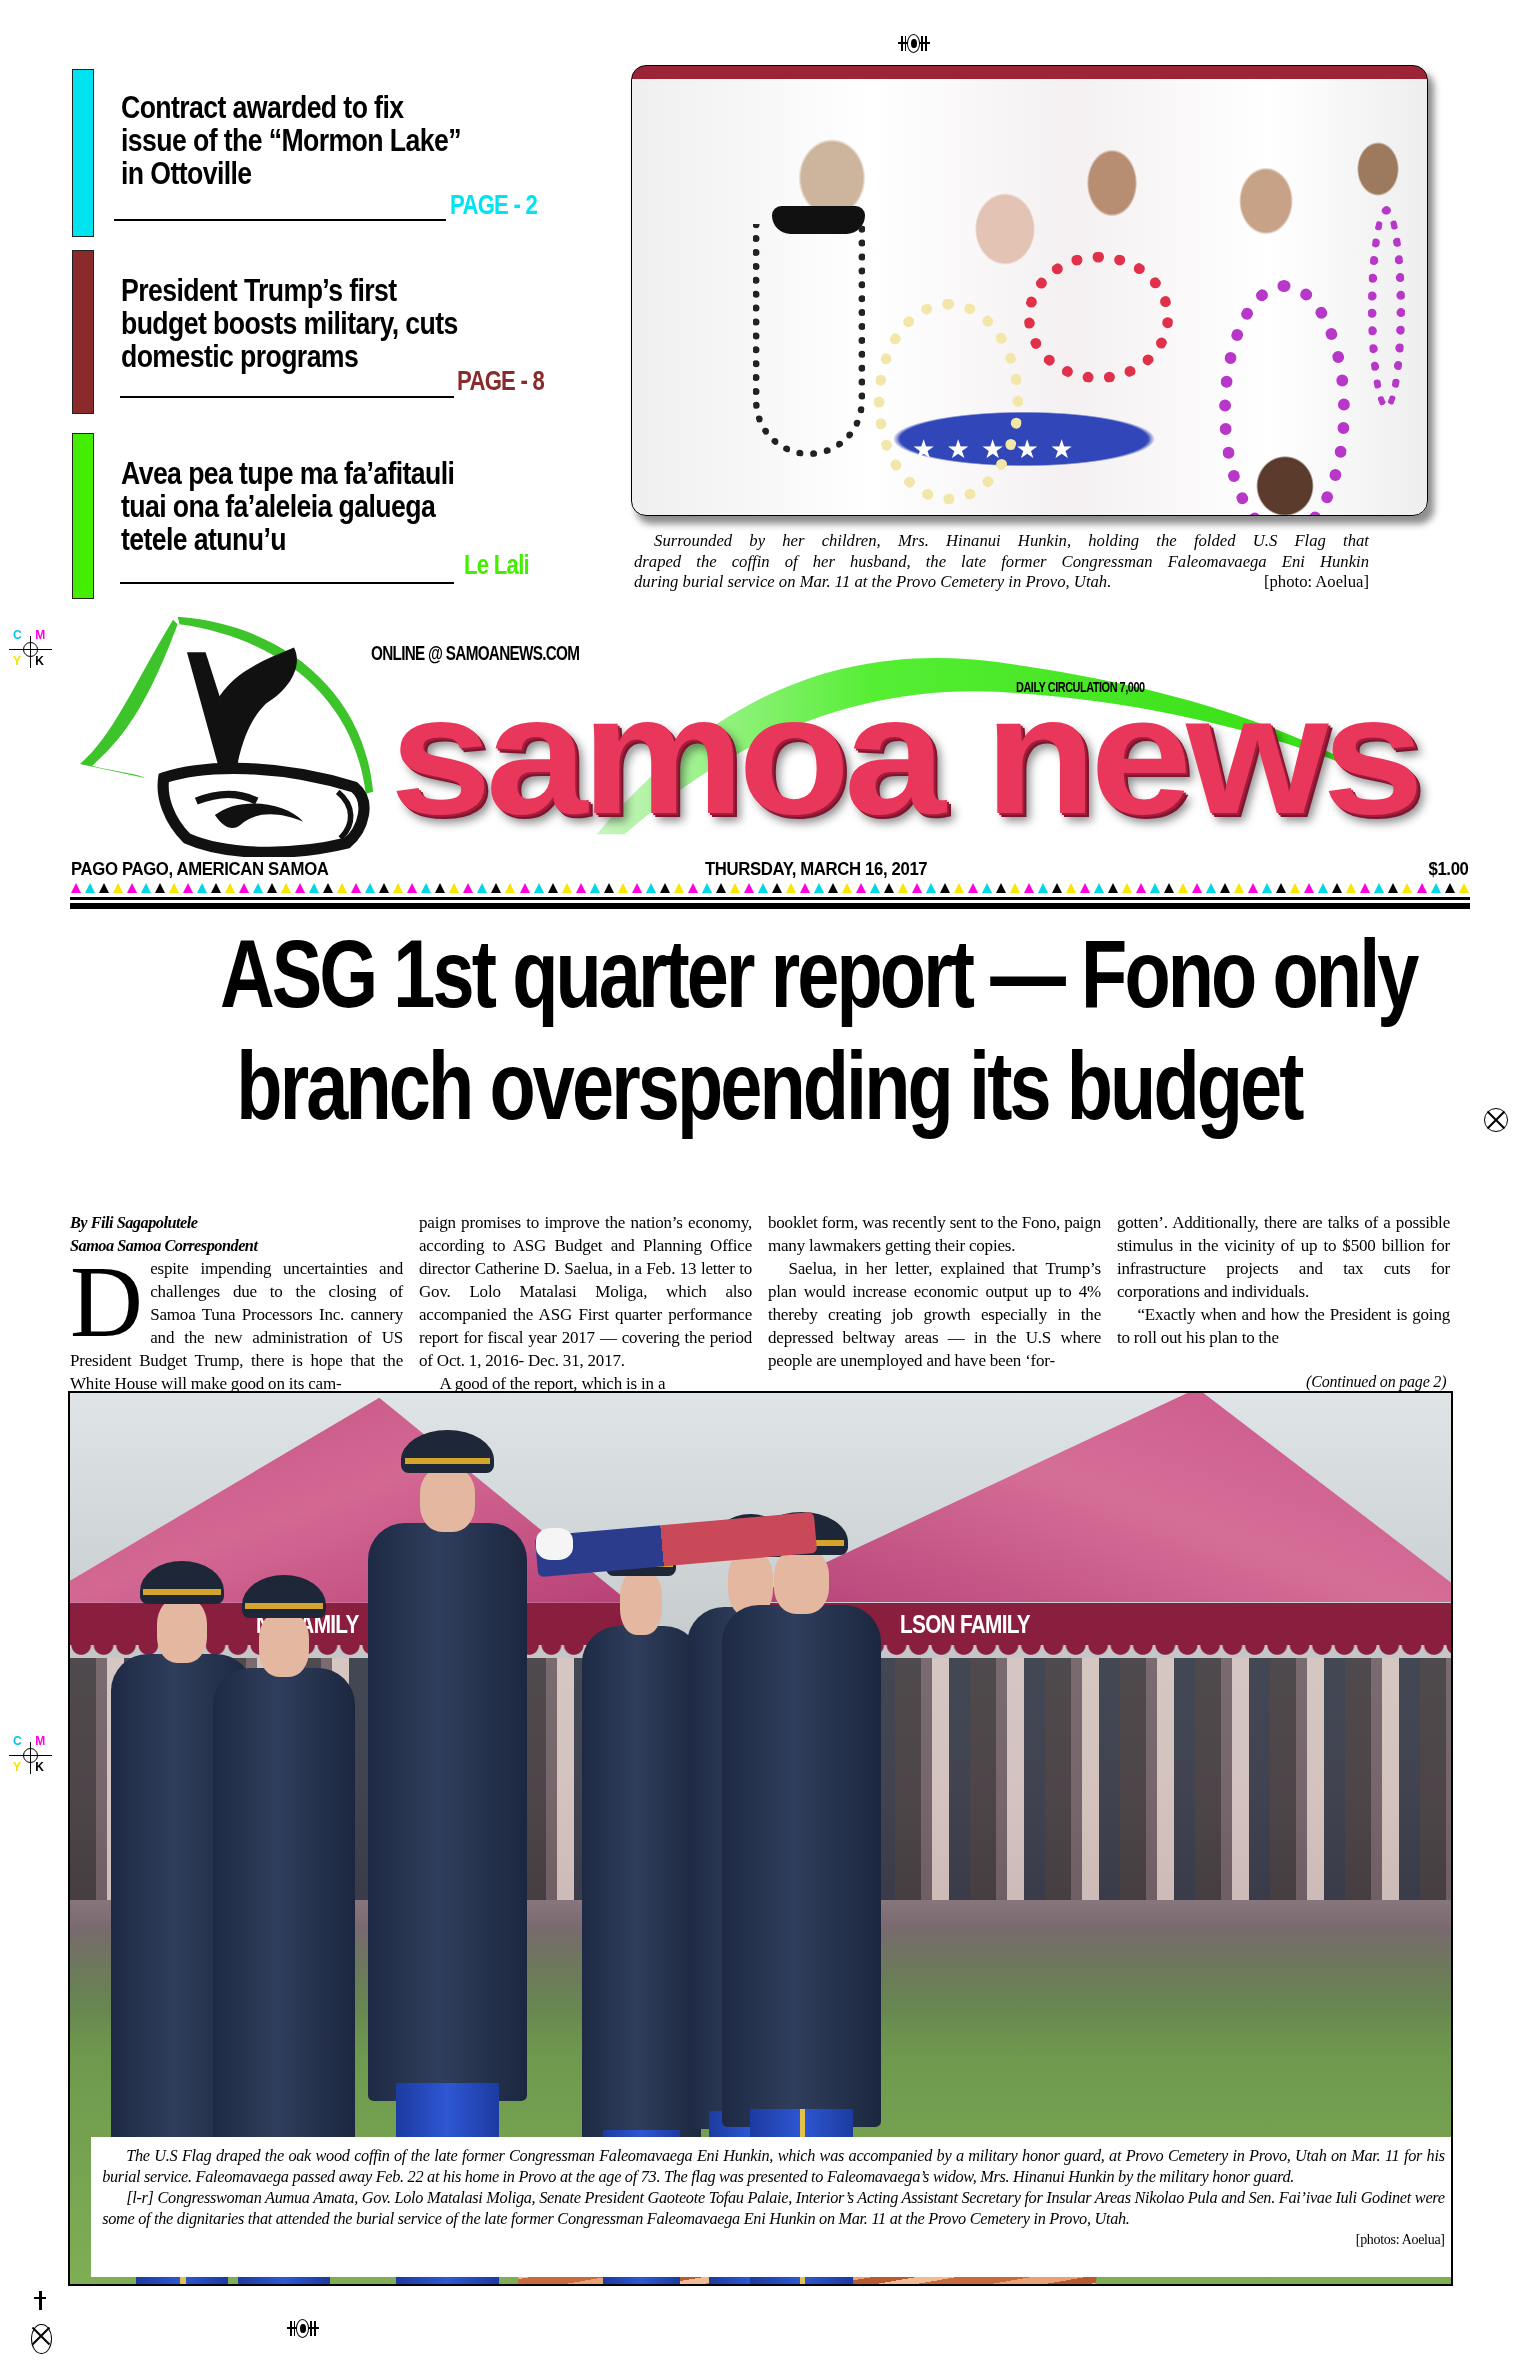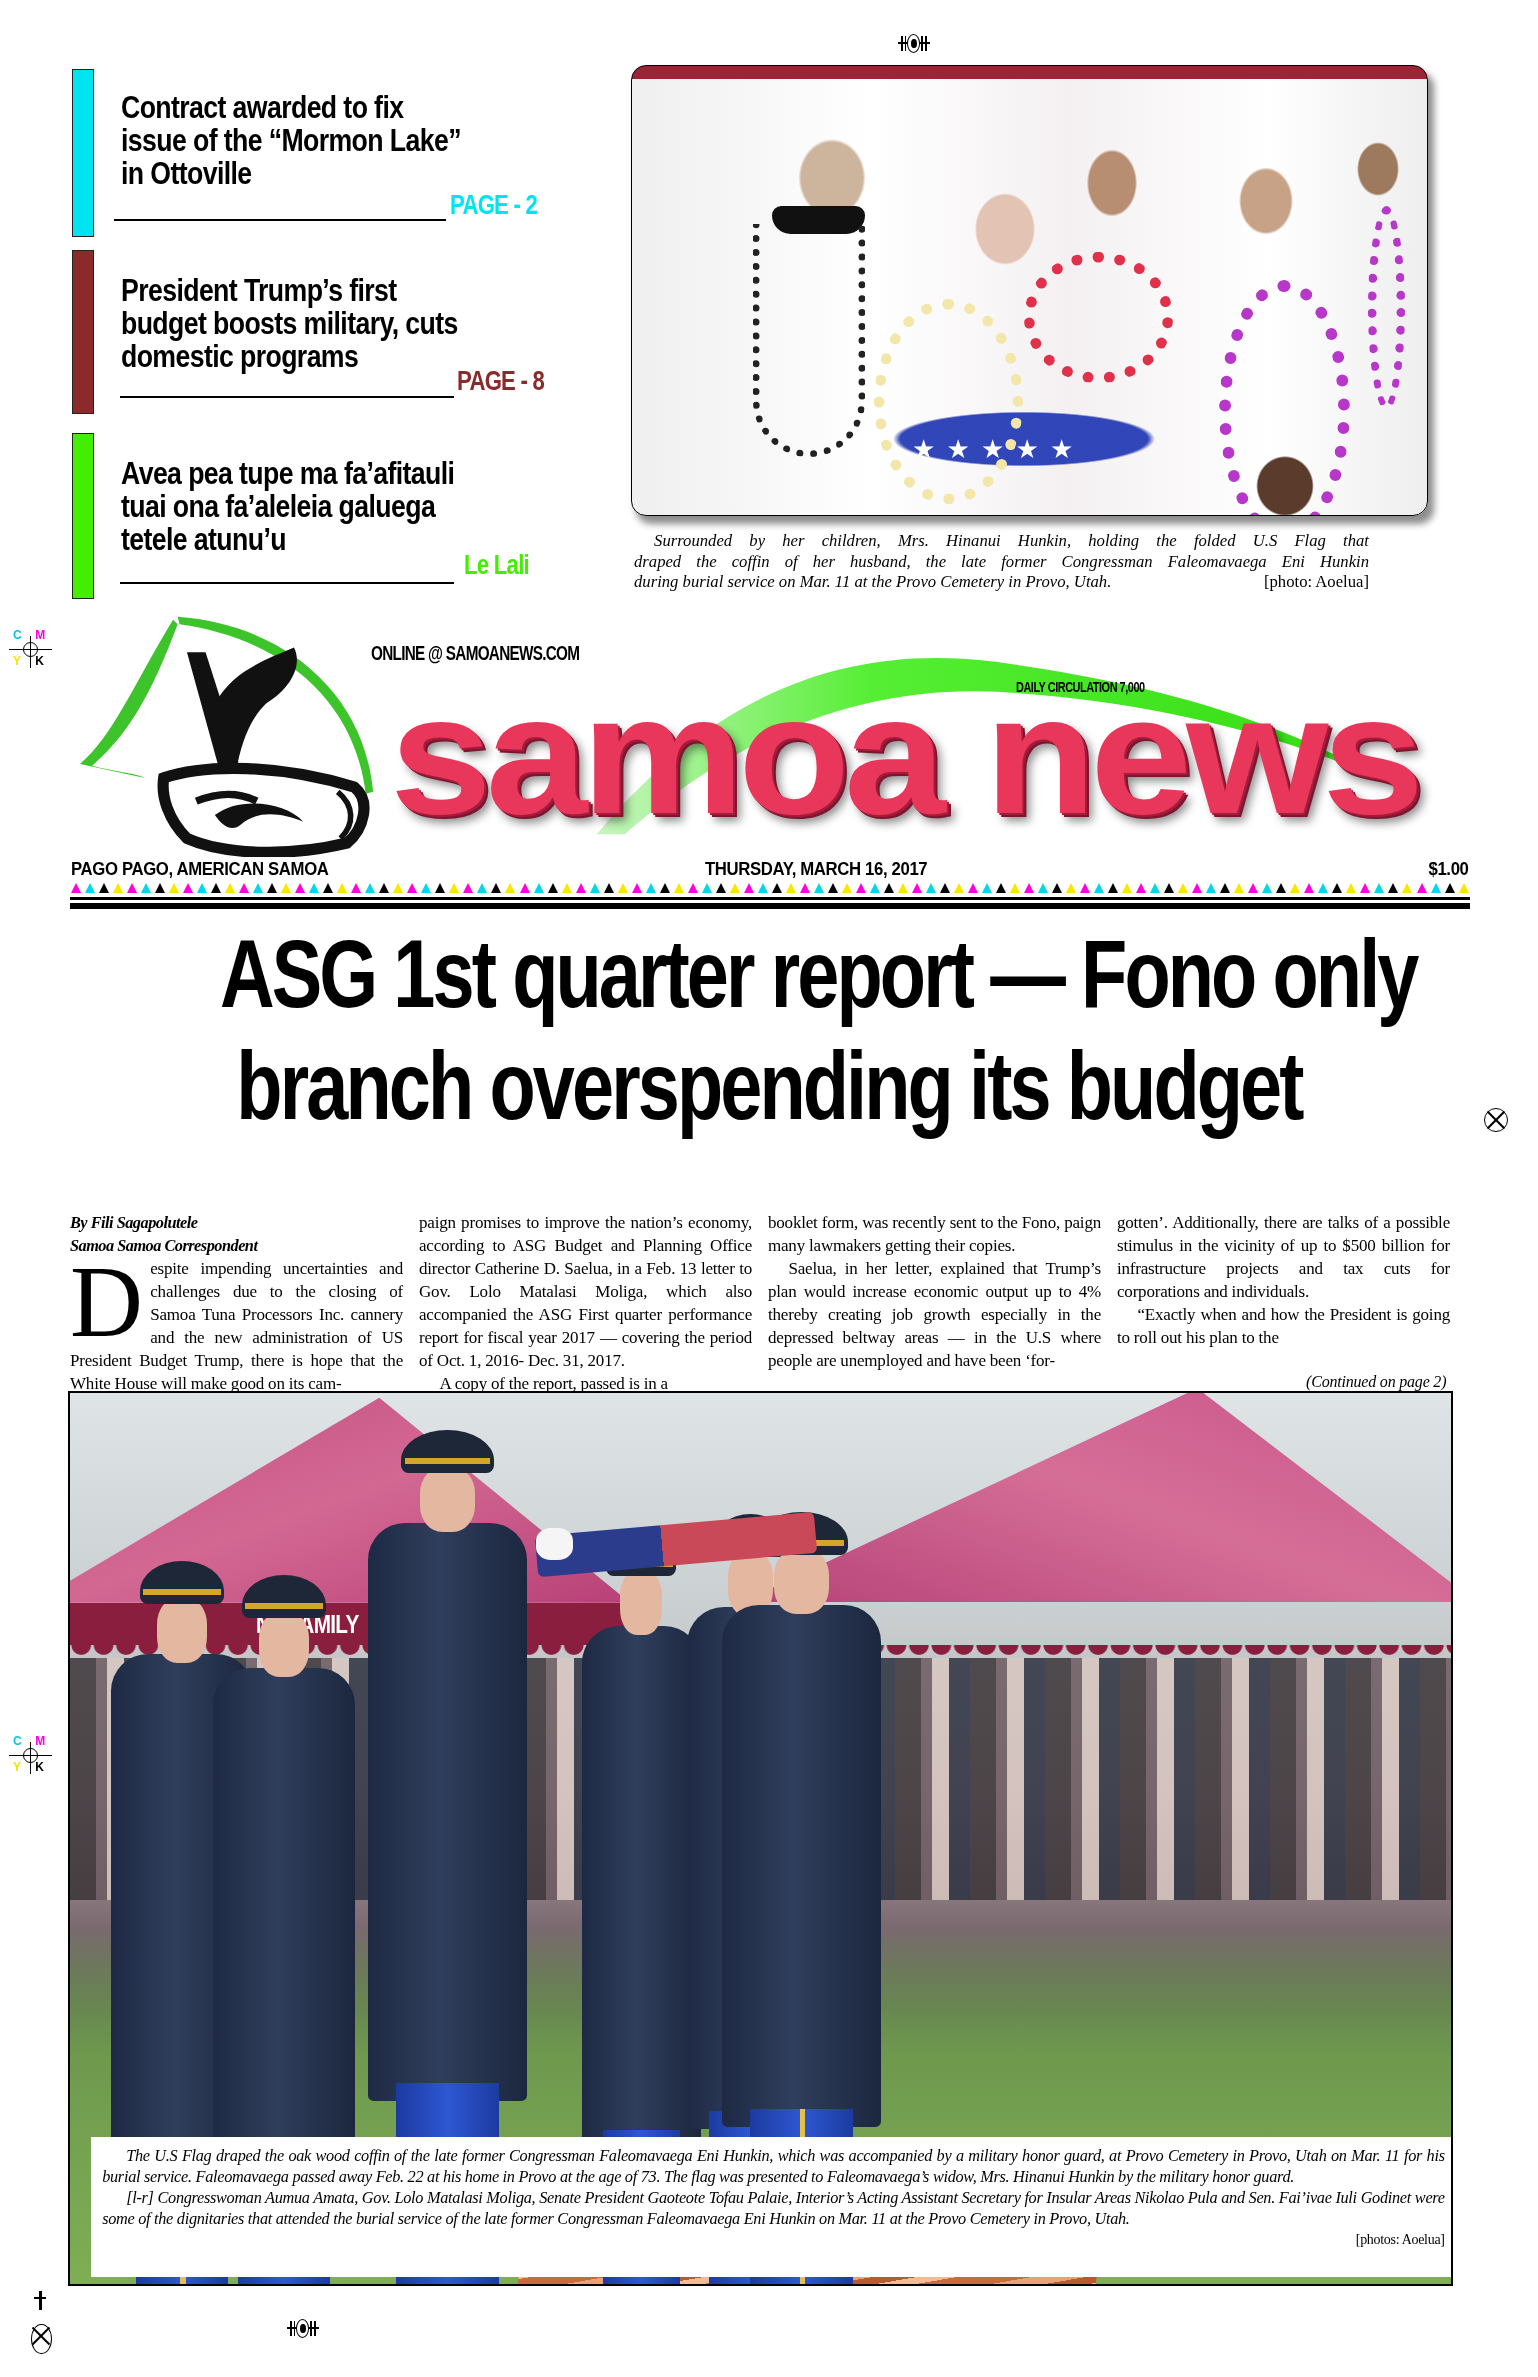--- a/index.html
+++ b/index.html
@@ -361,37 +361,38 @@
 </h1>
 
 <div class="columns">
   <div class="col">
     <div class="byline">By Fili Sagapolutele</div>
     <div class="byline">Samoa Samoa Correspondent</div>
     <p class="noindent"><span class="dropcap">D</span><span>espite impending uncertainties and challenges due to the closing of Samoa Tuna Processors Inc. cannery and the new administration of US President Budget Trump, there is hope that the White House will make good on its cam-</span></p>
   </div>
   <div class="col">
     <p class="noindent">paign promises to improve the nation’s economy, according to ASG Budget and Planning Office director Catherine D. Saelua, in a Feb. 13 letter to Gov. Lolo Matalasi Moliga, which also accompanied the ASG First quarter performance report for fiscal year 2017 — covering the period of Oct. 1, 2016- Dec. 31, 2017.</p>
-    <p>A copy of the report, passed is in a</p>
+    <p>A good of the report, which is in a</p>
   </div>
   <div class="col">
     <p class="noindent">booklet form, was recently sent to the Fono, paign many lawmakers getting their copies.</p>
     <p>Saelua, in her letter, explained that Trump’s plan would increase economic output up to 4% thereby creating job growth especially in the depressed beltway areas — in the U.S where people are unemployed and have been ‘for-</p>
   </div>
   <div class="col">
     <p class="noindent">gotten’. Additionally, there are talks of a possible stimulus in the vicinity of up to $500 billion for infrastructure projects and tax cuts for corporations and individuals.</p>
     <p>“Exactly when and how the President is going to roll out his plan to the</p>
     <span class="continued">(Continued on page 2)</span>
   </div>
 </div>
 
 <div class="big-photo">
   <div class="tent tent1"></div>
   <div class="tent tent2"></div>
   <div class="valance valance1"><span class="lbl">NEL    AMILY</span></div>
+  <div class="valance valance2"><span class="lbl">LSON FAMILY</span></div>
   <div class="scallop scallop1"></div>
   <div class="scallop scallop2"></div>
   <div class="crowd"></div>
   <div class="casket"></div>
 
   <div class="soldier" style="left:70px; top:168px; width:84px;">
     <div class="coat"></div>
       <div class="pants"></div>
       <div class="stripe"></div>
       <div class="head"></div>

